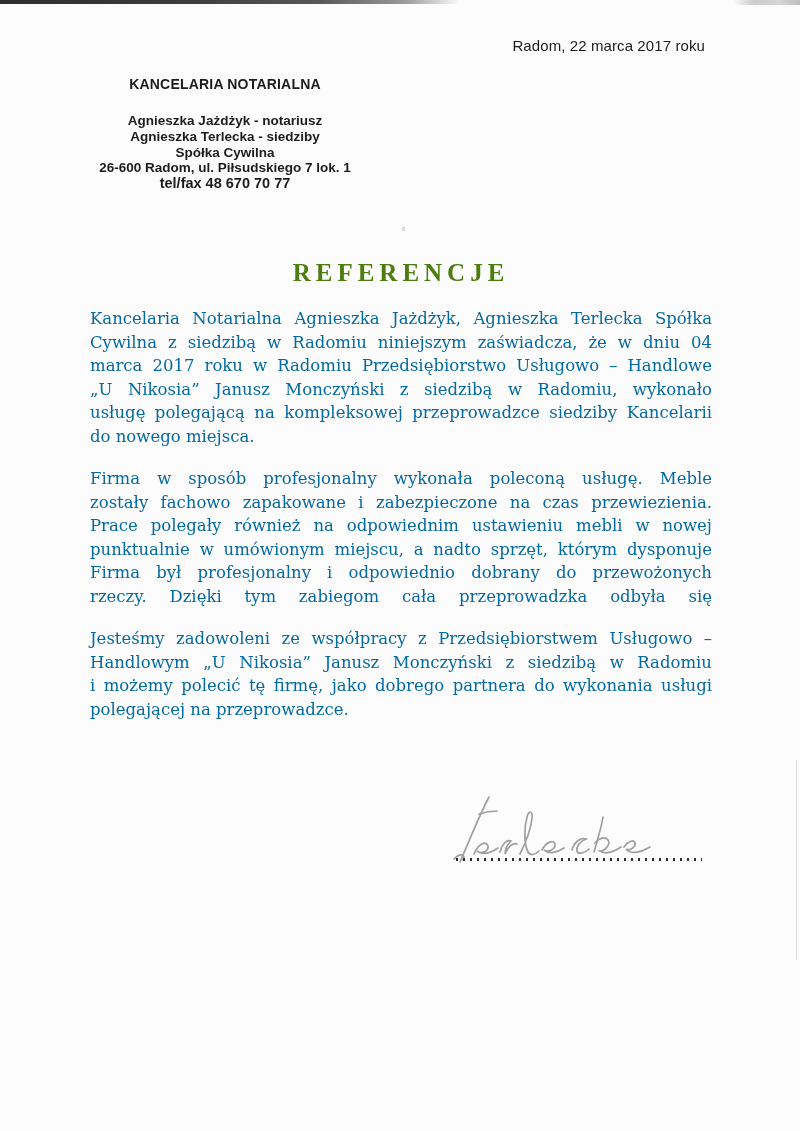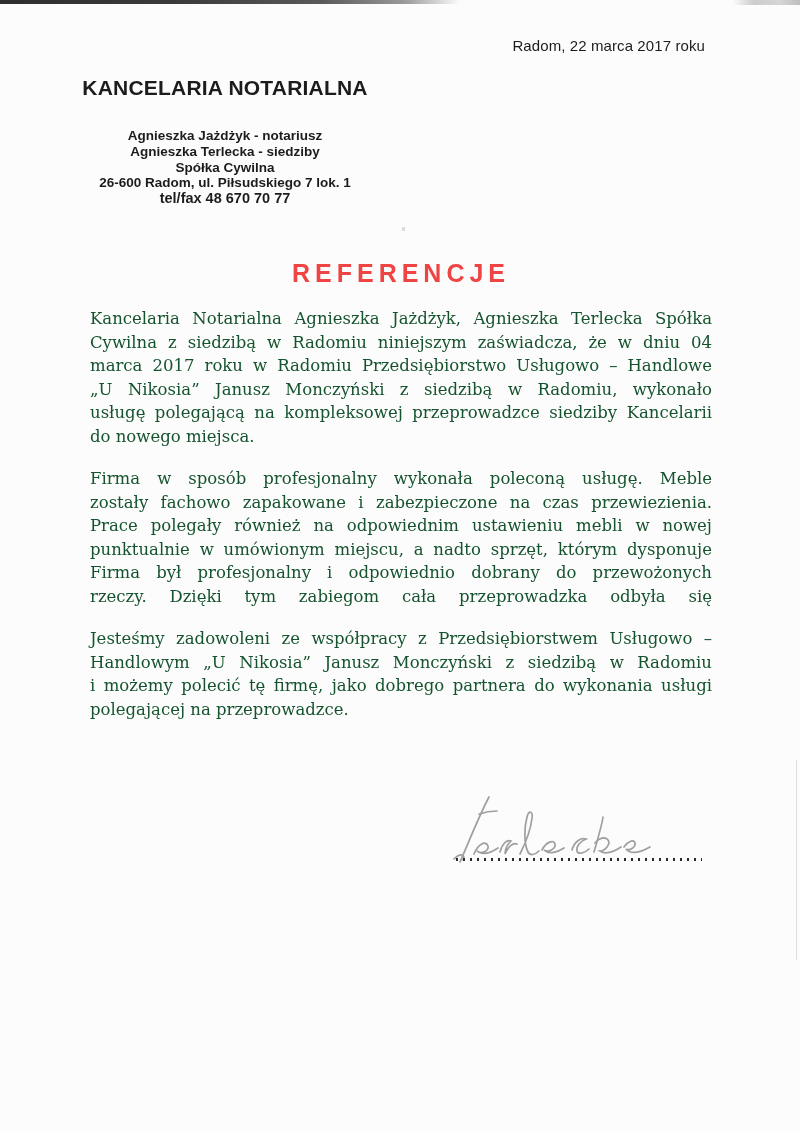--- a/index.html
+++ b/index.html
@@ -32,38 +32,38 @@
   .date-line {
     position: absolute; top: 37px; right: 95px;
     font-size: 15px; font-weight: 400; letter-spacing: .1px;
   }
 
   
   .letterhead {
     position: absolute; top: 76px; left: 75px; width: 300px;
     text-align: center; font-weight: 700;
   }
-  .lh-name { font-size: 21px; letter-spacing: .2px; margin-bottom: 28px; }
+  .lh-name { font-size: 14px; letter-spacing: .2px; margin-bottom: 21px; }
   .lh-line { font-size: 13.5px; line-height: 15.8px; }
   .lh-line.tel { font-size: 14.5px; }
 
   
   .doc-title {
     position: absolute; top: 259px; left: 90px; width: 622px;
     text-align: center;
-    font-family: Liberation Sans, sans-serif;
+    font-family: Liberation Serif, serif;
     font-weight: 700; font-size: 25px; letter-spacing: 5px;
-    color: #ef4444;
+    color: #4d7c0f;
   }
 
   
   .doc-body {
     position: absolute; top: 307px; left: 90px; width: 622px;
     font-family: "DejaVu Serif", "Liberation Serif", serif;
-    font-size: 16.5px; line-height: 23.5px; color: #14532d;
+    font-size: 16.5px; line-height: 23.5px; color: #0369a1;
   }
   .para { margin: 0 0 19px 0; }
   .line { text-align: justify; text-align-last: justify; }
   .line.last { text-align-last: left; }
 
   
   .signature-scrawl {
     position: absolute; top: 792px; left: 448px;
   }
   .signature-dots {

